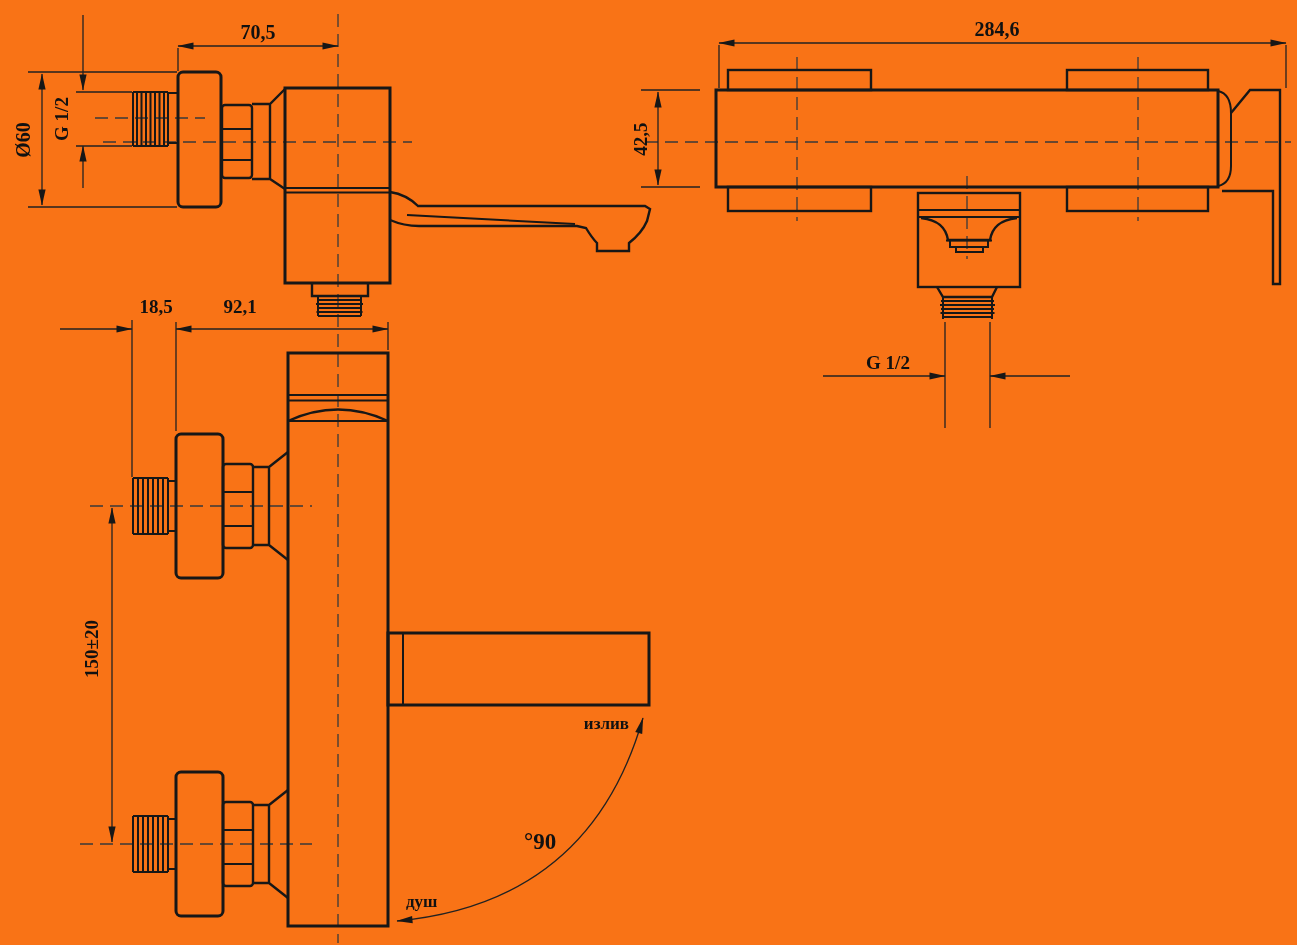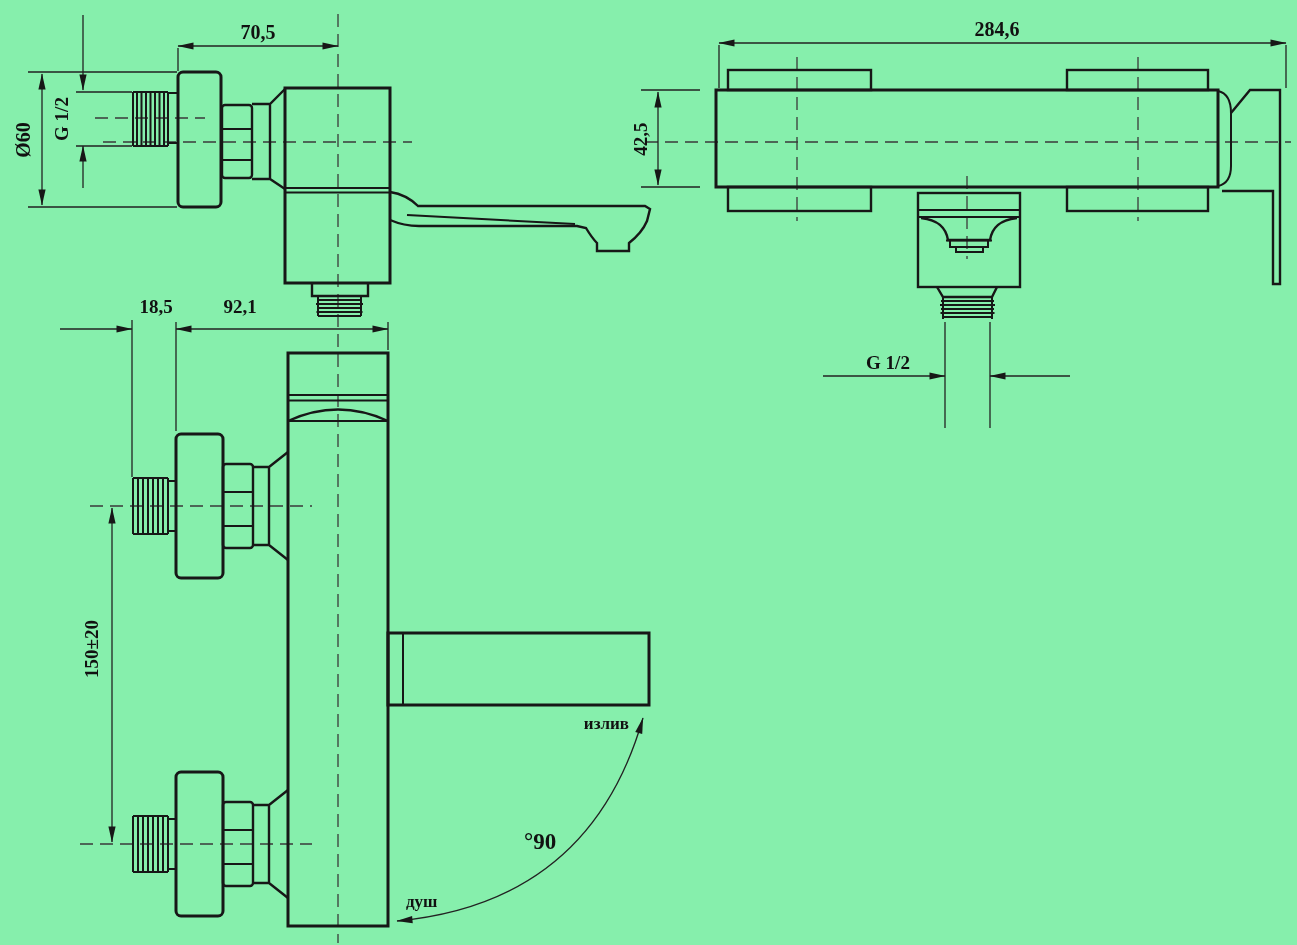--- a/index.html
+++ b/index.html
@@ -1,16 +1,16 @@
 <!DOCTYPE html>
 <html><head>
 <meta charset="utf-8">
 <style>
   html,body{margin:0;padding:0;background:#ffffff;}
-  .sheet{position:relative;width:1297px;height:945px;background:#86efac;overflow:hidden;}
+  .sheet{position:relative;width:1297px;height:945px;background:#f97316;overflow:hidden;}
   svg{position:absolute;left:0;top:0;}
   
   .bold{stroke:#171717;stroke-width:3;fill:none;}
   .med{stroke:#171717;stroke-width:2.4;fill:none;}
   .thin{stroke:#171717;stroke-width:2;fill:none;}
   .hatch{stroke:#171717;stroke-width:2;fill:none;}
   .dim{stroke:#222222;stroke-width:1.3;fill:none;}
   .cl{stroke:#3a3a3a;stroke-width:1.3;stroke-dasharray:13 7;fill:none;}
   text{font-family:"Liberation Serif","DejaVu Serif",serif;font-weight:bold;fill:#111111;}
   .dimtxt{font-size:20px;}

